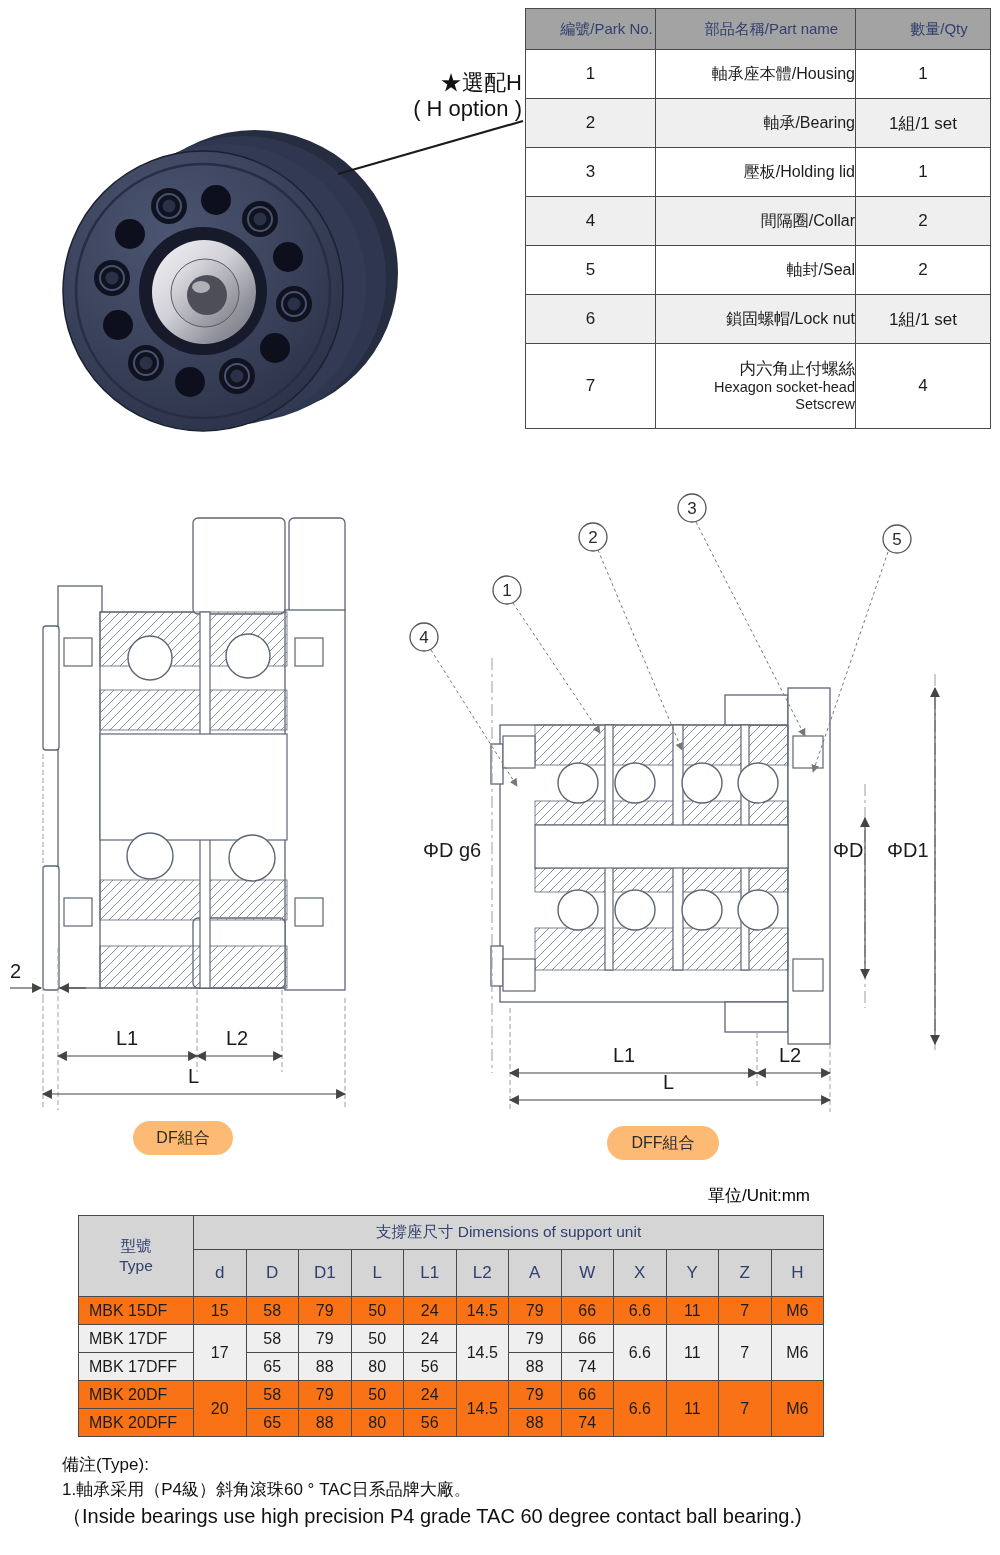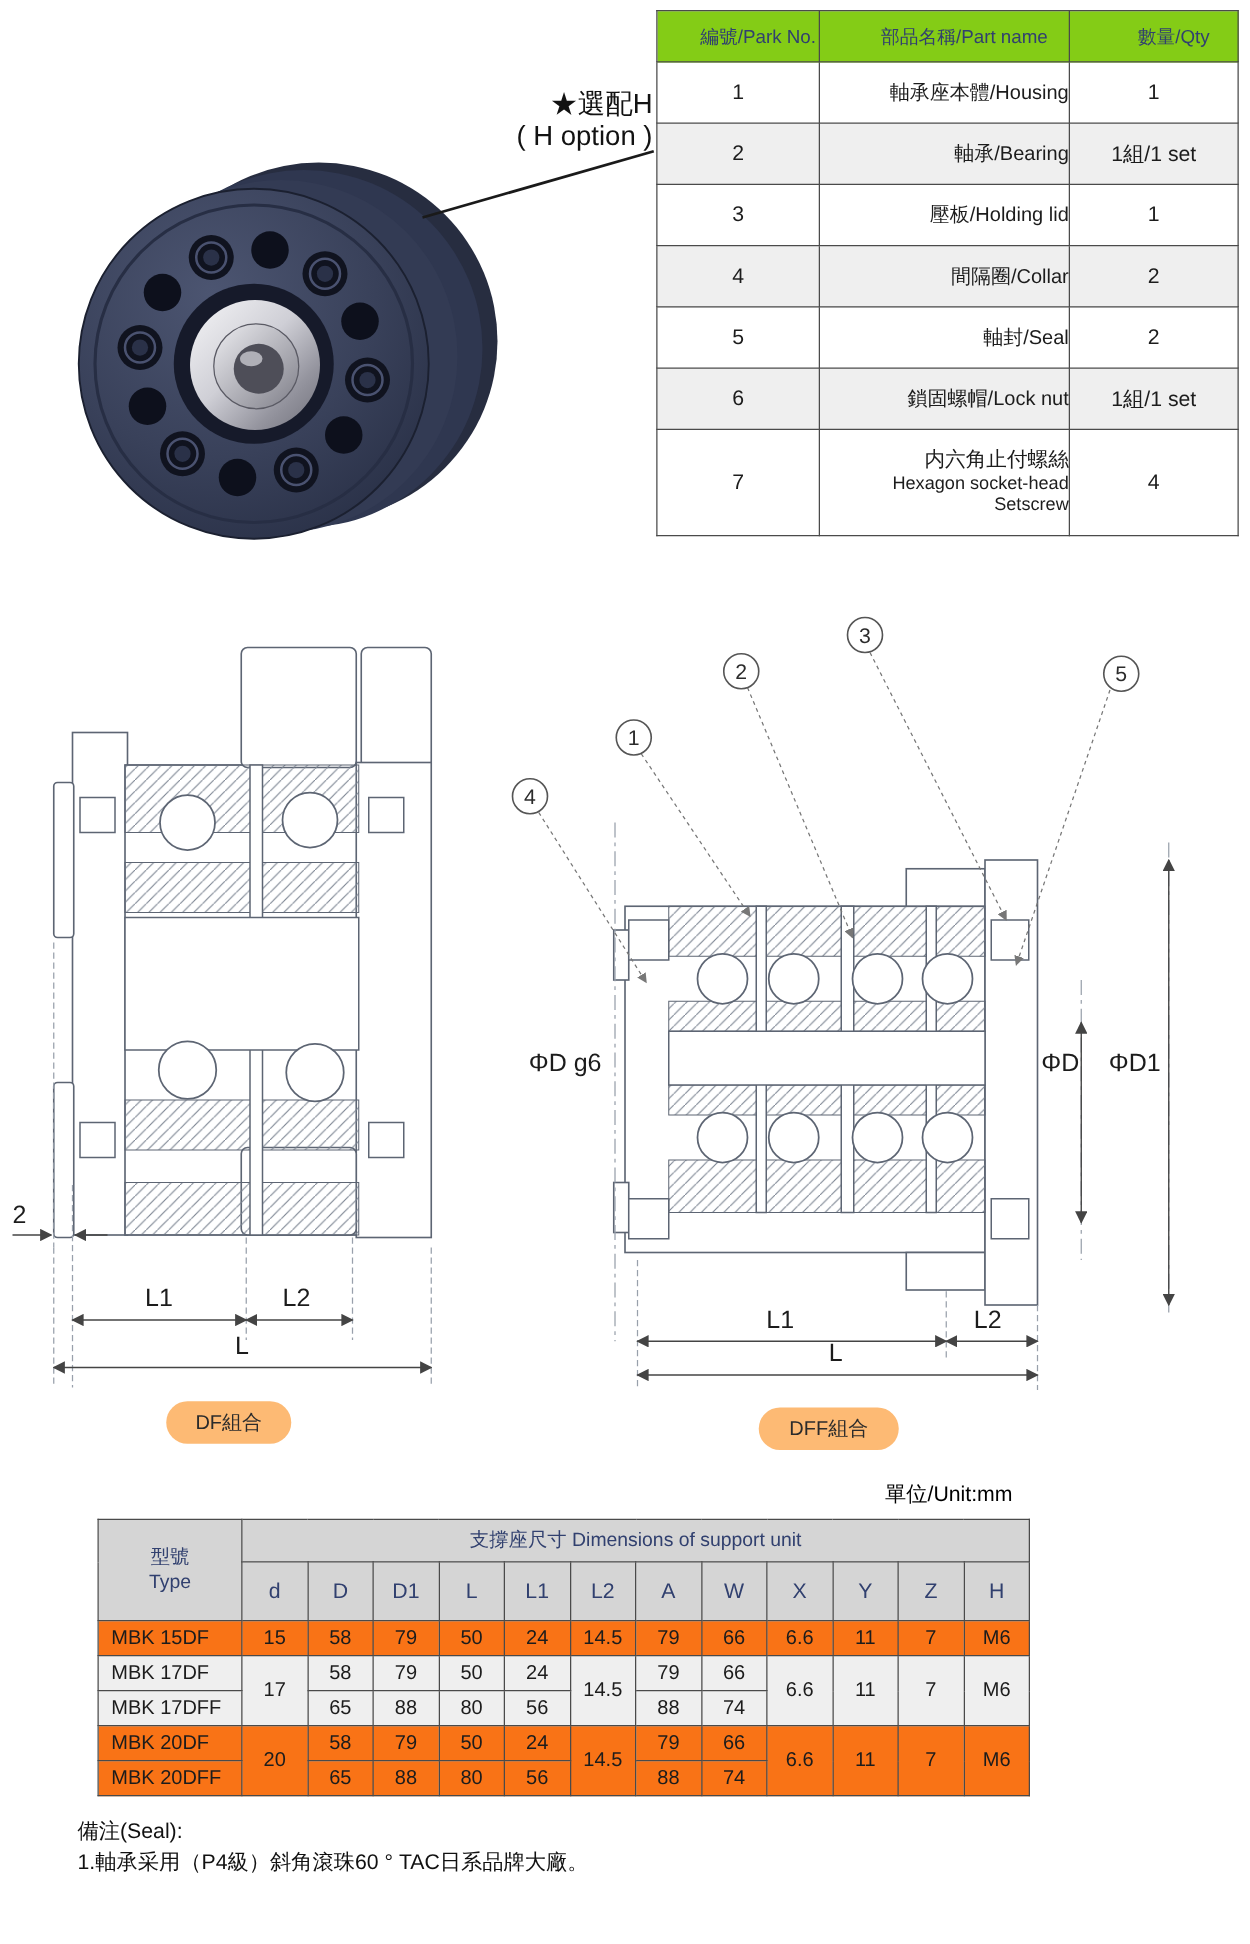--- a/index.html
+++ b/index.html
@@ -13,21 +13,21 @@
   
   table{border-collapse:collapse;}
   .parts-table{
     position:absolute;left:525px;top:8px;width:465px;table-layout:fixed;
     font-size:16px;
   }
   .parts-table th,.parts-table td{
     border:1.6px solid #4a4a4a;padding:0;vertical-align:middle;
   }
   .parts-table thead th{
-    height:40px;background:#84cc16;color:#31406f;font-weight:500;font-size:15px;padding-left:32px;
+    height:40px;background:#a3a3a3;color:#31406f;font-weight:500;font-size:15px;padding-left:32px;
   }
   .parts-table td{height:48px;}
   .parts-table td.c{text-align:center;font-size:17px;}
   .parts-table td.name{text-align:right;padding-left:14px;font-size:16px;}
   .parts-table tr.alt td{background:#efefef;}
   .parts-table tr.tall td{height:84px;}
   .name .sub{font-size:14.5px;line-height:1.2;}
   .name .cjk{font-size:16.5px;line-height:1.25;}
 
   
@@ -467,15 +467,16 @@
       <td>88</td>
       <td>80</td>
       <td>56</td>
       <td>88</td>
       <td>74</td>
     </tr>
   </tbody>
 </table>
 
 <div class="notes">
-  <div>備注(Seal):</div>
+  <div>備注(Type):</div>
   <div>1.軸承采用（P4級）斜角滾珠60 °  TAC日系品牌大廠。</div>
+  <div class="en">（Inside bearings use high precision P4 grade TAC 60 degree contact ball bearing.)</div>
 </div>
 
 </body></html>

